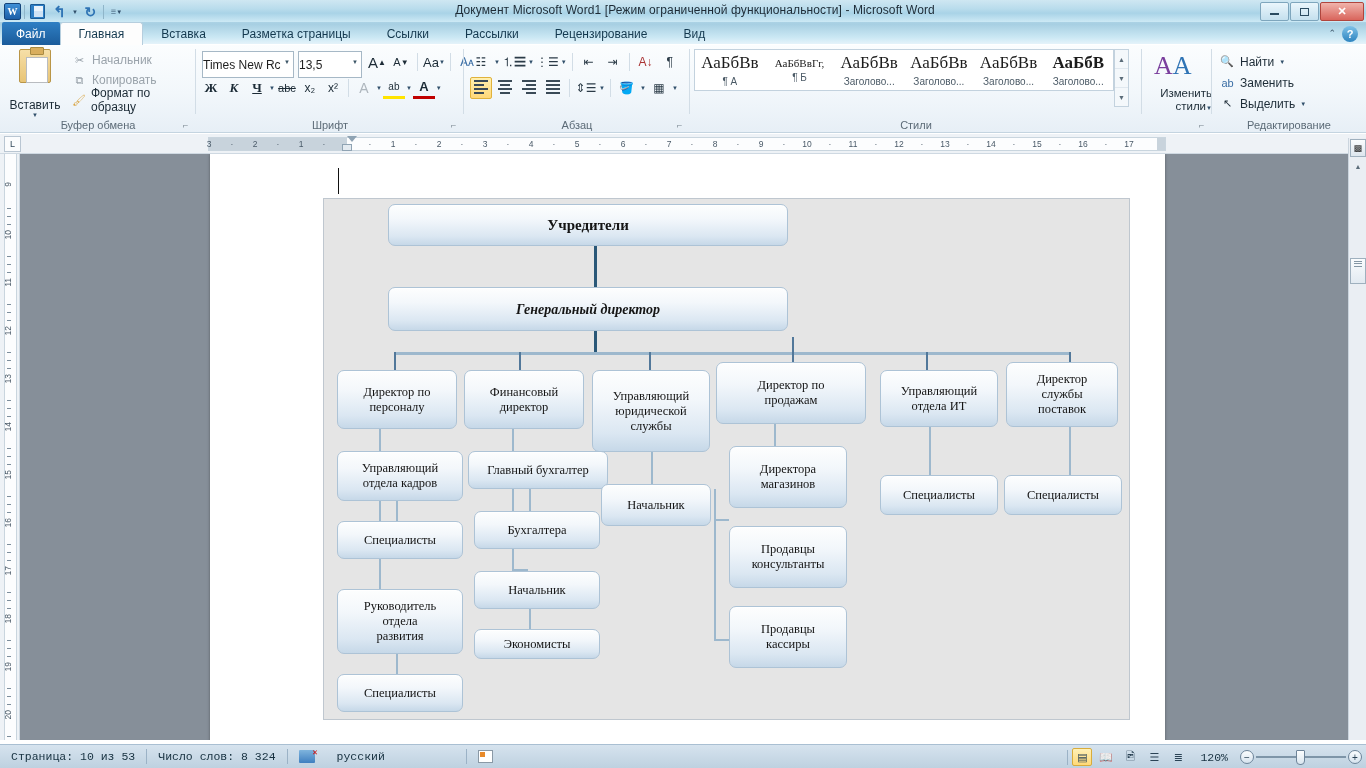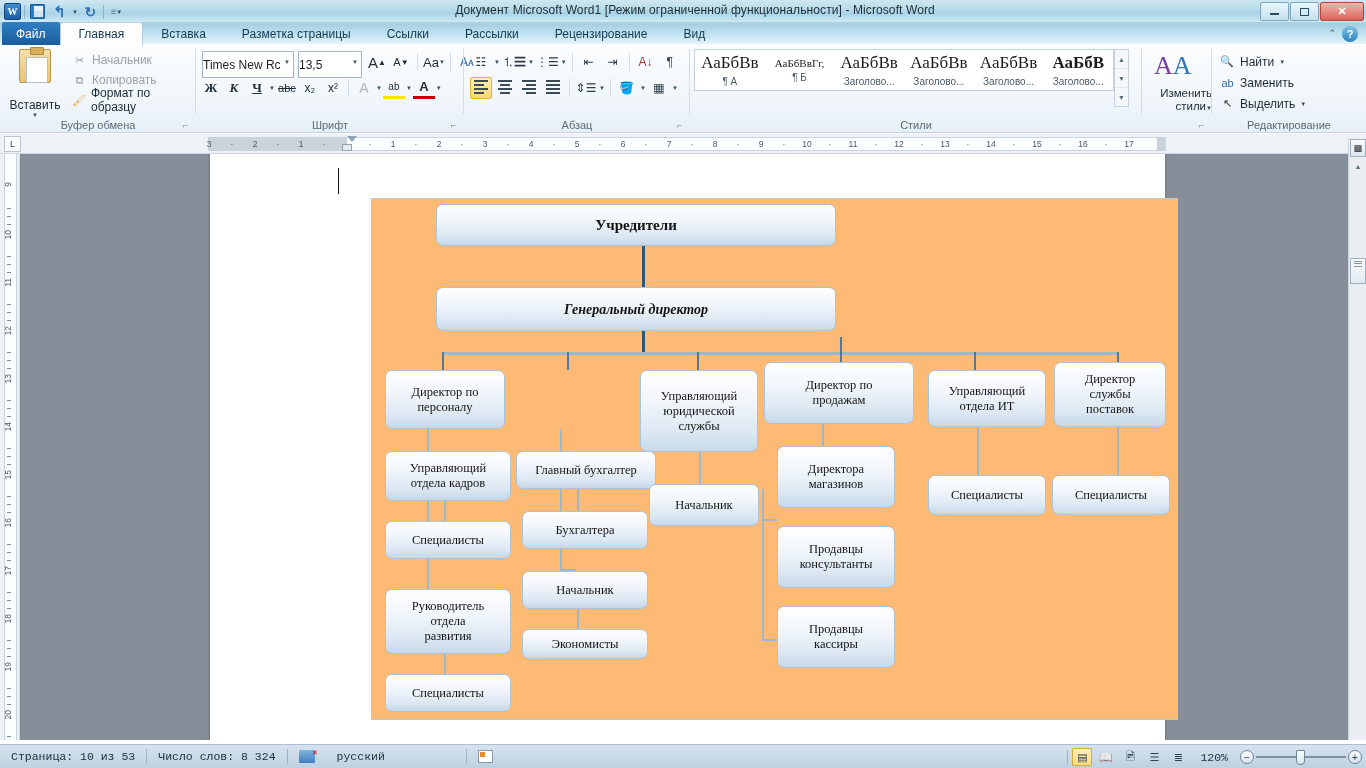--- a/index.html
+++ b/index.html
@@ -199,21 +199,21 @@
   }
   .page {
     position:absolute; left:190px; top:0; width:955px; height:600px;
     background:#fff; box-shadow:0 0 3px rgba(0,0,0,.35);
   }
   .caret { position:absolute; left:128px; top:14px; width:1px; height:26px; background:#111; }
 
   
   .chart {
     position:absolute; left:113px; top:44px; width:807px; height:522px;
-    border:1px solid #bfc7cf; background:#fdba74;margin-left:48px;
+    border:1px solid #bfc7cf; background:#e5e5e5;
   }
   .node {
     position:absolute;
     background:linear-gradient(180deg,#fdfefe 0%,#f3f7fb 35%,#dbe7f2 78%,#c6d8e8 100%);
     border:1px solid #adc3d6; border-radius:7px;
     box-shadow:inset 0 1px 0 #fff;
     display:flex; align-items:center; justify-content:center; text-align:center;
     font-family:"Liberation Serif", serif; font-size:12.5px; color:#151515; line-height:15px;
     padding:2px 4px;
   }
@@ -651,20 +651,22 @@
         <div class="conn h" style="left:390px;top:440px;width:15px;background:#9db8cd;"></div>
 
         <div class="conn v" style="left:605px;top:228px;height:48px;background:#9db8cd;"></div>
         <div class="conn v" style="left:745px;top:228px;height:48px;background:#9db8cd;"></div>
 
         <div class="node big" style="left:64px;top:5px;width:400px;height:42px;">Учредители</div>
         <div class="node ital" style="left:64px;top:88px;width:400px;height:44px;">Генеральный директор</div>
 
         <div class="node" style="left:13px;top:171px;width:120px;height:59px;white-space:pre-line;">Директор по
 персоналу</div>
+        <div class="node" style="left:140px;top:171px;width:120px;height:59px;white-space:pre-line;">Финансовый
+директор</div>
         <div class="node" style="left:268px;top:171px;width:118px;height:82px;white-space:pre-line;">Управляющий
 юридической
 службы</div>
         <div class="node" style="left:392px;top:163px;width:150px;height:62px;white-space:pre-line;">Директор  по
 продажам</div>
         <div class="node" style="left:556px;top:171px;width:118px;height:57px;white-space:pre-line;">Управляющий
 отдела ИТ</div>
         <div class="node" style="left:682px;top:163px;width:112px;height:65px;white-space:pre-line;">Директор
 службы
 поставок</div>

